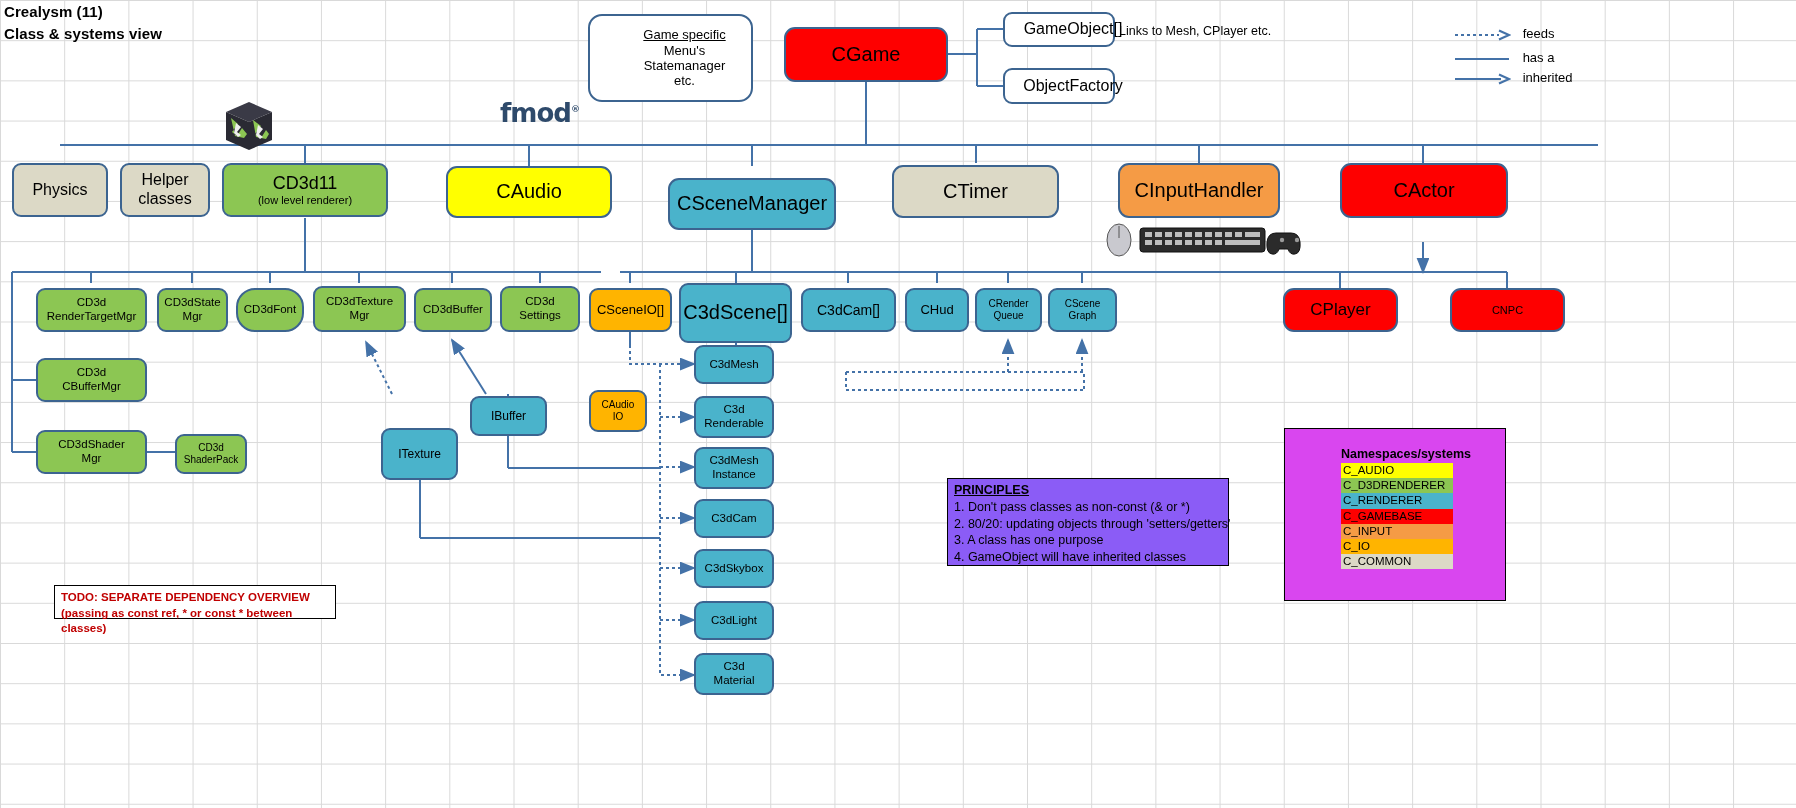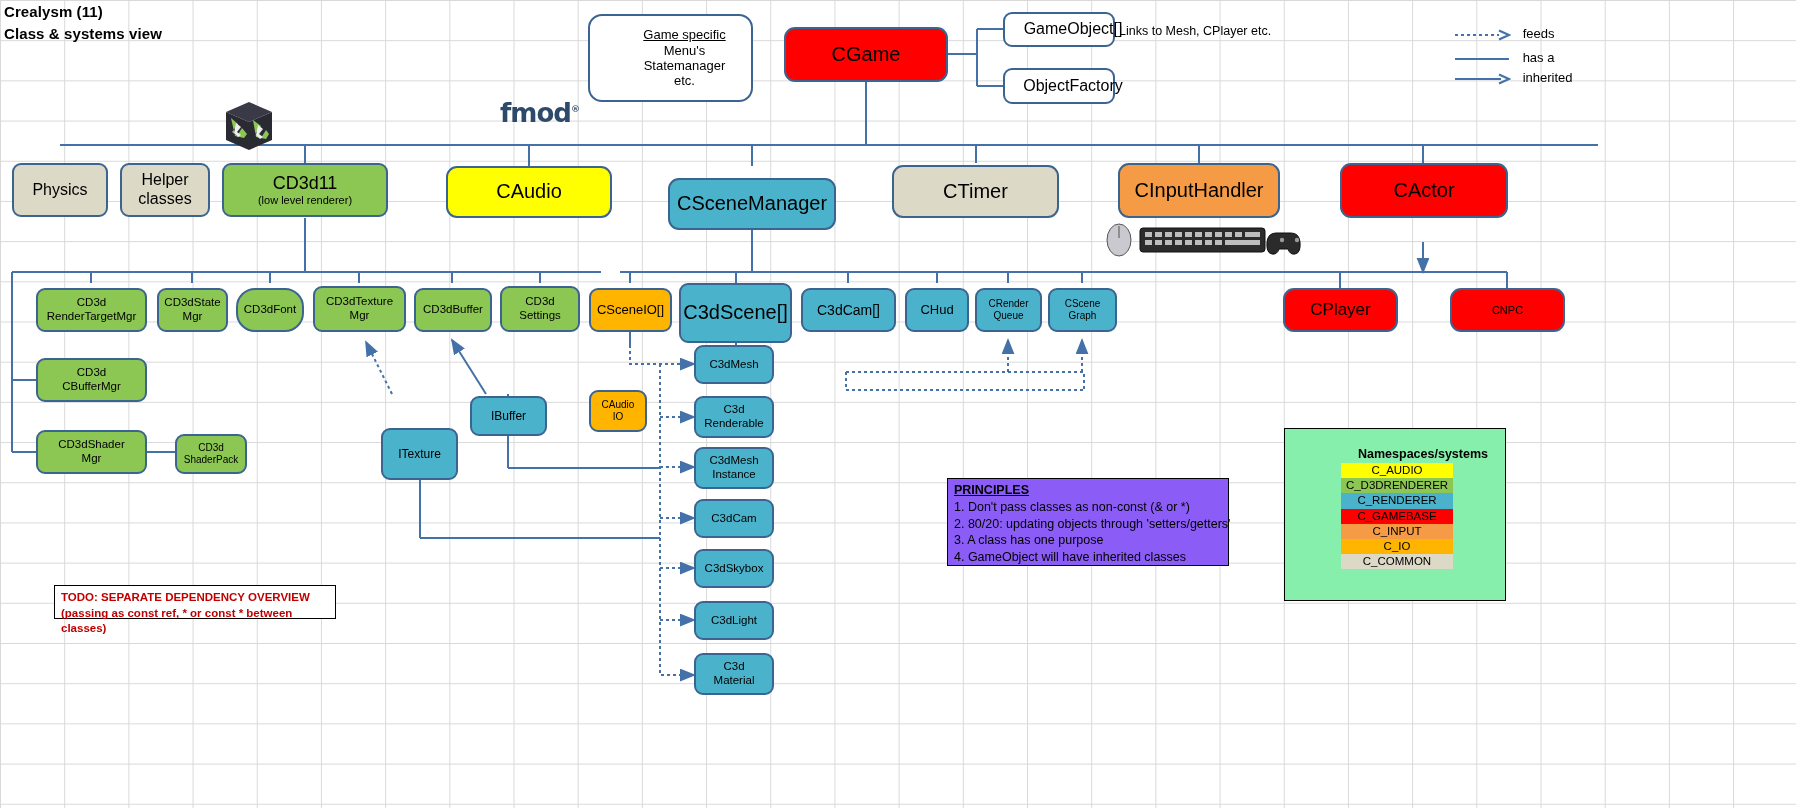--- a/index.html
+++ b/index.html
@@ -53,21 +53,21 @@
 
   
   .panel{position:absolute;box-sizing:border-box;background:#8b5cf6;border:1.5px solid #000;}
   .panel .hd{font-weight:bold;text-decoration:underline;font-size:12.5px;margin:0 0 2px 0;}
   .panel .ln{font-size:12.5px;line-height:1.33;white-space:nowrap;}
 
   .todo{position:absolute;box-sizing:border-box;background:#fff;border:1.5px solid #000;
         color:#c00000;font-weight:bold;font-size:11.5px;line-height:1.35;padding:4px 6px;}
 
   
-  .nsbox{position:absolute;box-sizing:border-box;background:#86efac;border:1.5px solid #000;text-align:center;}
+  .nsbox{position:absolute;box-sizing:border-box;background:#d946ef;border:1.5px solid #000;}
   .ns-title{font-weight:bold;font-size:12.5px;margin:0 0 2px 0;}
   .ns-row{font-size:11.5px;line-height:1.32;padding:0 2px;width:112px;box-sizing:border-box;white-space:nowrap;}
 
   
   .lg-row{position:absolute;font-size:13px;white-space:nowrap;}
 
   
   .fmod{position:absolute;font-family:"DejaVu Sans", sans-serif;font-weight:bold;font-size:26px;
         color:#2e4a6b;letter-spacing:-1px;}
   .fmod .tm{font-size:9px;vertical-align:super;}

